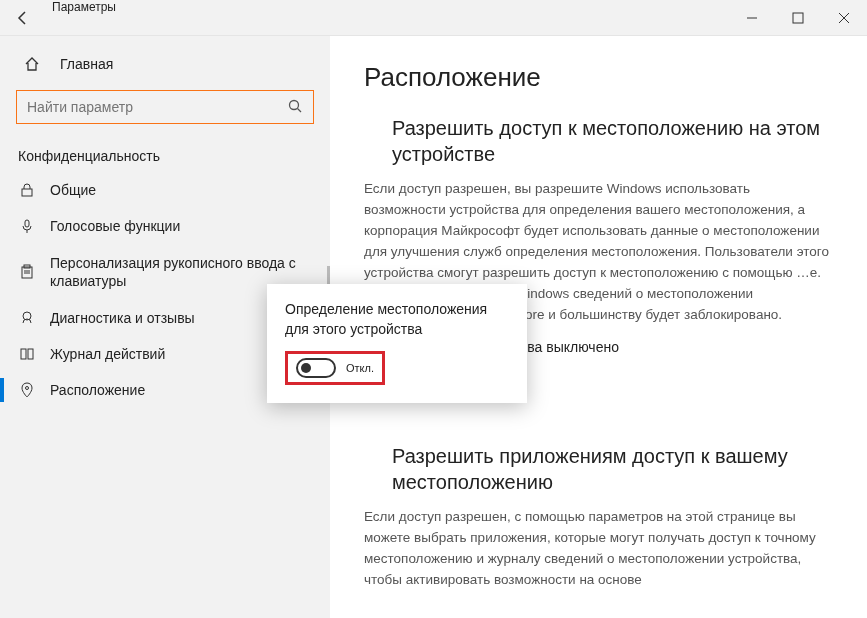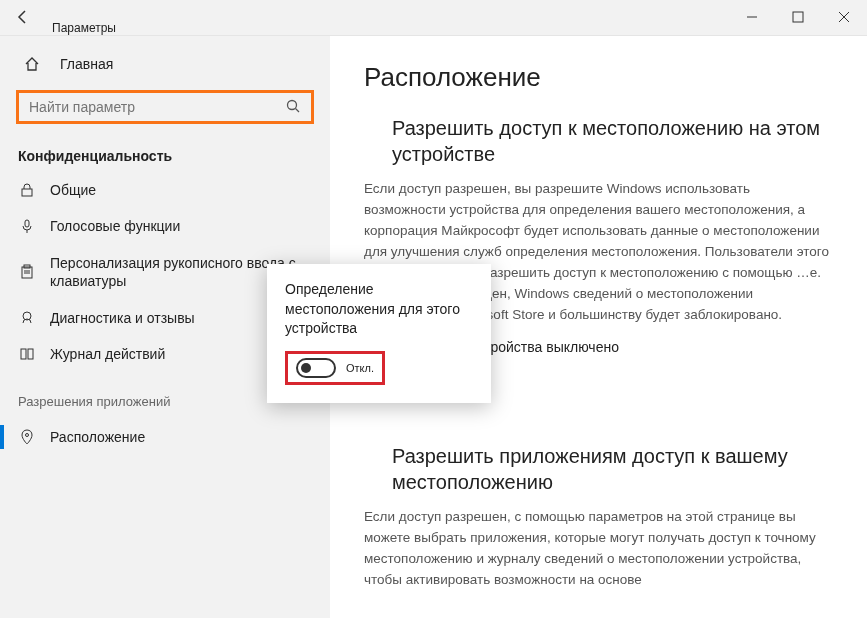--- a/index.html
+++ b/index.html
@@ -1,40 +1,40 @@
 <!DOCTYPE html>
 <html><head>
   <meta charset="utf-8">
   <style>
     * { margin: 0; padding: 0; box-sizing: border-box; font-family: "Segoe UI", Tahoma, sans-serif; }
     body { width: 867px; height: 618px; overflow: hidden; background: #fff; position: relative; }
-    .titlebar { height: 36px; display: flex; align-items: flex-end; background: #f2f2f2; border-bottom: 1px solid #e5e5e5; }
+    .titlebar { height: 36px; display: flex; align-items: flex-start; background: #f2f2f2; border-bottom: 1px solid #e5e5e5; }
     .back-btn { width: 46px; height: 36px; display: flex; align-items: center; justify-content: center; color: #333; font-size: 18px; }
     .titlebar-title { font-size: 12px; color: #222; margin-left: 6px; flex: 1; }
     .titlebar-controls { display: flex; }
     .titlebar-controls > div { width: 46px; height: 36px; display: flex; align-items: center; justify-content: center; color: #333; }
     .main { display: flex; height: calc(100% - 36px); }
     .sidebar { width: 330px; background: #f2f2f2; padding-top: 10px; position: relative; }
     .home-row { display: flex; align-items: center; padding: 10px 20px; color: #222; font-size: 14px; gap: 8px; }
     .home-row .icon { width: 24px; display: flex; justify-content: center; margin-right: 8px; }
-    .search-box { margin: 8px 16px 16px 16px; border: 3px solid #f97316; height: 34px; display: flex; align-items: center; padding: 0 10px; background: #fff0; background: #f2f2f2; }
+    .search-box { margin: 8px 16px 16px 16px; border: 1px solid #f97316; height: 34px; display: flex; align-items: center; padding: 0 10px; background: #fff0; background: #f2f2f2; }
     .search-box input { border: none; background: transparent; outline: none; flex: 1; font-size: 14px; color: #666; }
     .search-box .sicon { color: #555; font-size: 14px; }
-    .section-label { padding: 8px 18px; font-weight: 700; font-size: 14px; color: #222; }
+    .section-label { padding: 8px 18px; font-weight: 400; font-size: 14px; color: #222; }
     .group-label { padding: 22px 18px 10px 18px; font-size: 13px; color: #666; }
     .nav-item { display: flex; align-items: center; padding: 10px 18px; font-size: 14px; color: #222; gap: 14px; }
     .nav-item .icon { width: 18px; display: flex; justify-content: center; color: #333; flex-shrink: 0; }
     .nav-item.active { position: relative; }
     .nav-item.active::before { content: ""; position: absolute; left: 0; top: 6px; bottom: 6px; width: 4px; background: #0078d7; }
     .content { flex: 1; padding: 26px 34px; overflow: hidden; color: #222; }
     .content h1 { font-weight: 400; font-size: 26px; margin-bottom: 22px; }
     .content h2 { font-weight: 400; font-size: 20px; margin-bottom: 12px; line-height: 1.3; margin-left: 28px; }
     .content p { font-size: 13.5px; color: #555; line-height: 1.55; margin-bottom: 14px; }
     .btn { background: #ccc; border: 1px solid #bfbfbf; color: #222; font-size: 14px; padding: 7px 16px; display: inline-block; margin-bottom: 40px; }
-    .popup { position: absolute; left: 267px; top: 264px; width: 224px; background: #fff; box-shadow: 0 4px 20px rgba(0,0,0,0.25); padding: 16px 24px 18px 18px; z-index: 10; }
+    .popup { position: absolute; left: 267px; top: 284px; width: 260px; background: #fff; box-shadow: 0 4px 20px rgba(0,0,0,0.25); padding: 16px 24px 18px 18px; z-index: 10; }
     .popup-title { font-size: 14px; color: #222; margin-bottom: 12px; line-height: 1.4; }
     .toggle-row { display: flex; align-items: center; gap: 10px; border: 3px solid #d7262f; padding: 4px 8px; width: fit-content; }
     .toggle { width: 40px; height: 20px; border: 2px solid #333; border-radius: 10px; position: relative; background: #fff; }
     .toggle::after { content: ""; position: absolute; width: 10px; height: 10px; background: #333; border-radius: 50%; top: 3px; left: 3px; }
     .toggle-label { font-size: 11px; color: #222; }
     .scrollbar-ind { position: absolute; left: 327px; top: 230px; width: 3px; height: 50px; background: #bbb; }
     svg { width: 16px; height: 16px; }
     .status-line { font-size: 14px; color: #222; margin-bottom: 16px; }
   </style>
 </head>
@@ -126,21 +126,20 @@
     <div class="nav-item">
       <span class="icon">
           <svg viewBox="0 0 16 16">
             <rect x="2" y="3" width="5" height="10" stroke="#333" fill="none"></rect>
             <rect x="9" y="3" width="5" height="10" stroke="#333" fill="none"></rect>
           </svg>
         </span>
       <span>Журнал действий</span>
     </div>
 
-    <div class="group-label">Разрешения приложений</div>
     <div class="nav-item active">
       <span class="icon">
           <svg viewBox="0 0 16 16">
             <path d="M8 1 C5 1 3 3 3 6 C3 10 8 15 8 15 C8 15 13 10 13 6 C13 3 11 1 8 1 Z" stroke="#333" fill="none"></path>
             <circle cx="8" cy="6" r="1.5" stroke="#333" fill="none"></circle>
           </svg>
         </span>
       <span>Расположение</span>
     </div>
     <div class="scrollbar-ind"></div>

